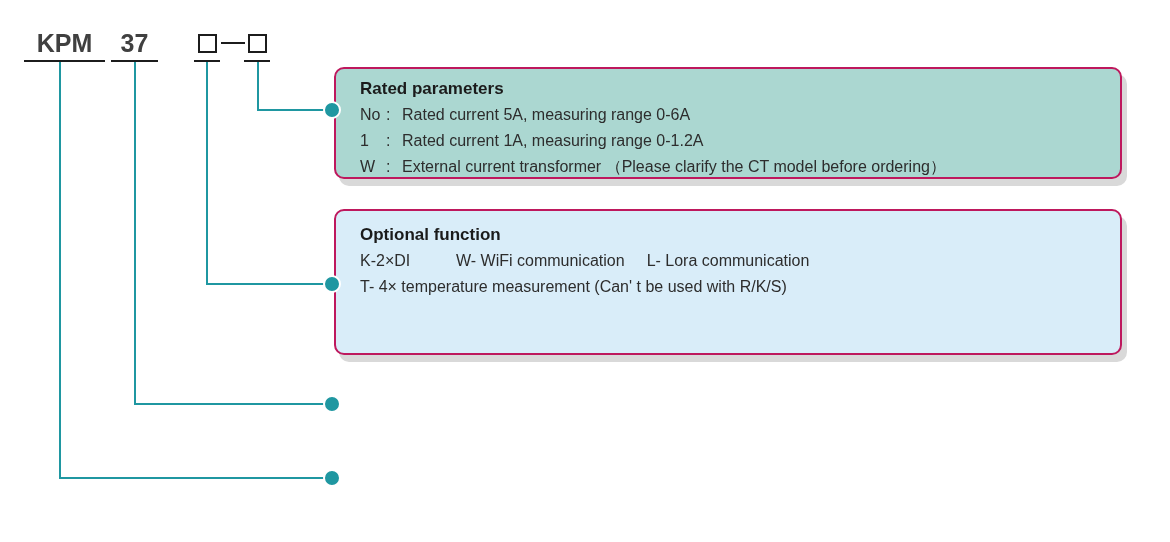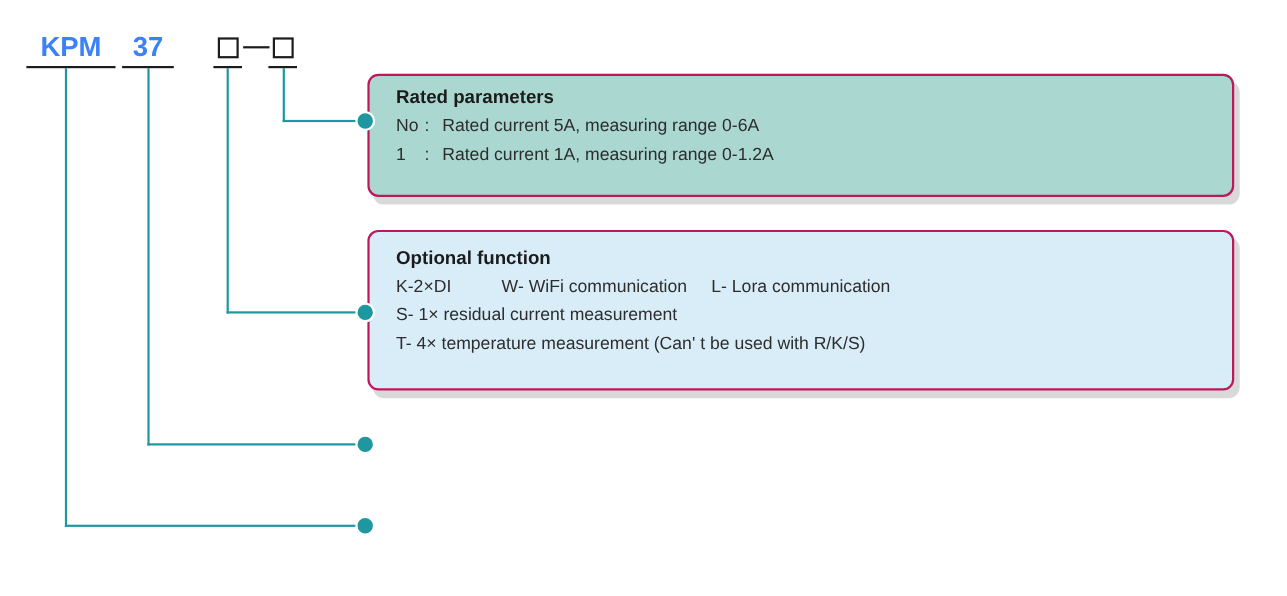--- a/index.html
+++ b/index.html
@@ -11,21 +11,21 @@
     font-family: "Liberation Sans", sans-serif;
     color: #2d2d2d;
     overflow: hidden;
   }
   .abs { position: absolute; }
 
   
   .code-text {
     font-weight: bold;
     font-size: 25px;
-    color: #3b82f6;
+    color: #404040;
     text-align: center;
     line-height: 1;
   }
   .sq {
     width: 15px; height: 15px;
     border: 2px solid #1c1c1c;
     background: #ffffff;
   }
   .blackbar { background: #1c1c1c; height: 2px; }
 
@@ -108,26 +108,28 @@
   <div class="abs dot" style="left:323px; top:469px;"></div>
 
   <div class="abs box teal box-pad" style="top:67px; height:112px;">
     <div class="box-title">Rated parameters</div>
     <div class="rrow">
       <span class="rkey">No</span><span class="rcolon">:</span><span class="rtext">Rated current 5A, measuring range 0-6A</span>
     </div>
     <div class="rrow">
       <span class="rkey">1</span><span class="rcolon">:</span><span class="rtext">Rated current 1A, measuring range 0-1.2A</span>
     </div>
+    <div class="rrow">
+      <span class="rkey">W</span><span class="rcolon">:</span><span class="rtext">External current transformer （Please clarify the CT model before ordering）</span>
+    </div>
   </div>
 
   <div class="abs box blue" style="top:209px; height:146px; padding:14px 26px 0 24px;">
     <div class="box-title">Optional function</div>
     <div class="rrow">
       <span class="okey">K-2×DI</span><span>W- WiFi communication</span><span class="oval2">L- Lora communication</span>
     </div>
-    <div class="rrow">S- 1× residual current measurement</div>
     <div class="rrow">T- 4× temperature measurement (Can' t be used with R/K/S)</div>
   </div>
 
 
 
 </div>
 
 </body></html>

